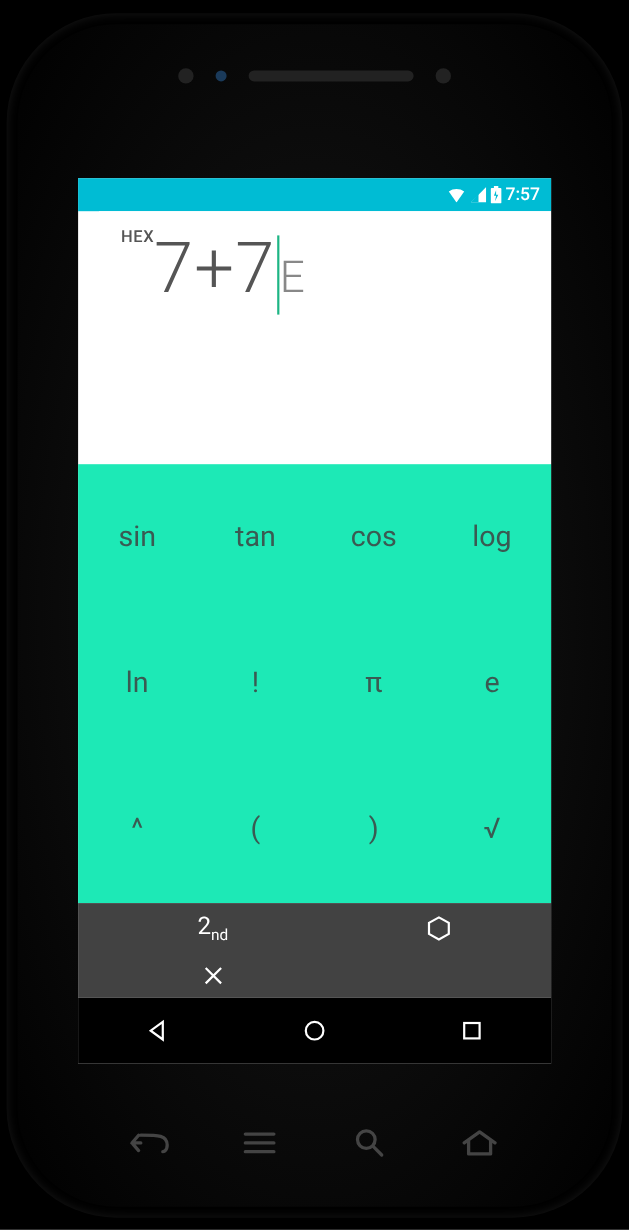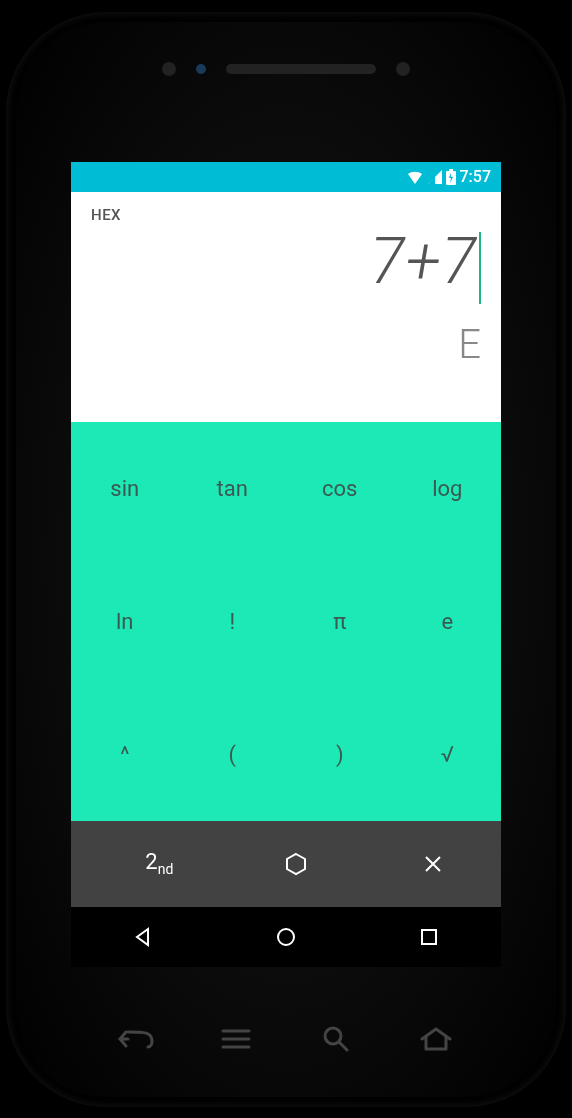--- a/index.html
+++ b/index.html
@@ -94,41 +94,41 @@
     
     .status-icon {
       display: inline-flex;
       align-items: center;
     }
     
     .display-area {
       background: #fff;
       padding: 14px 20px 26px 20px;
       display: flex;
-      flex-direction: column;
+      flex-direction: row;
       min-height: 230px;
+      margin-left: 19px;
     }
     
     .mode-label {
       font-size: 15px;
       color: #555;
       font-weight: 500;
       letter-spacing: 0.5px;
     }
     
     .expression {
       font-size: 64px;
       color: #555;
       text-align: right;
       font-weight: 300;
       margin-top: 0px;
       letter-spacing: 1px;
       position: relative;
       padding-right: 4px;
-      font-style: italic;
     }
     
     .cursor {
       position: absolute;
       right: 0;
       top: 8px;
       width: 2px;
       height: 72px;
       background: #1db584;
     }
@@ -145,35 +145,35 @@
       background: #1de9b6;
       flex: 1;
       display: grid;
       grid-template-columns: repeat(4, 1fr);
       grid-template-rows: repeat(3, 1fr);
       align-items: center;
       justify-items: center;
     }
     
     .fn-key {
-      font-size: 22px;
+      font-size: 26px;
       color: #3a5a52;
       cursor: pointer;
       width: 100%;
       height: 100%;
       display: flex;
       align-items: center;
       justify-content: center;
     }
     
     .bottom-bar {
       height: 86px;
       background: #424242;
       display: grid;
-      grid-template-columns: 1fr 1fr 1fr;
+      grid-template-columns: 1fr 1fr;
       align-items: center;
       justify-items: center;
       padding-left: 20px;
     }
     
     .bottom-key {
       color: #fff;
       font-size: 22px;
       cursor: pointer;
       width: 100%;

